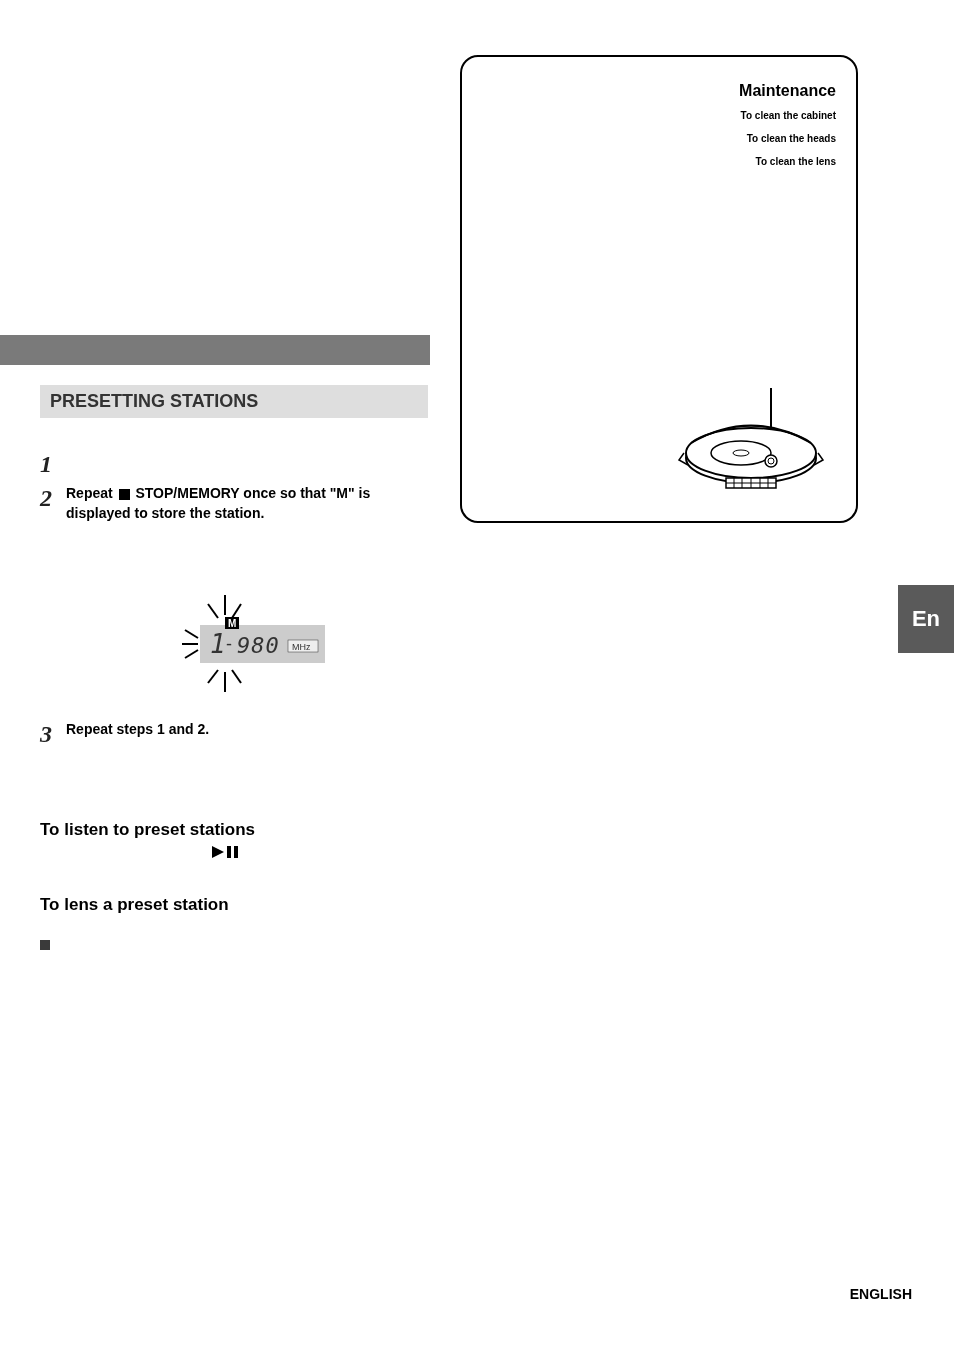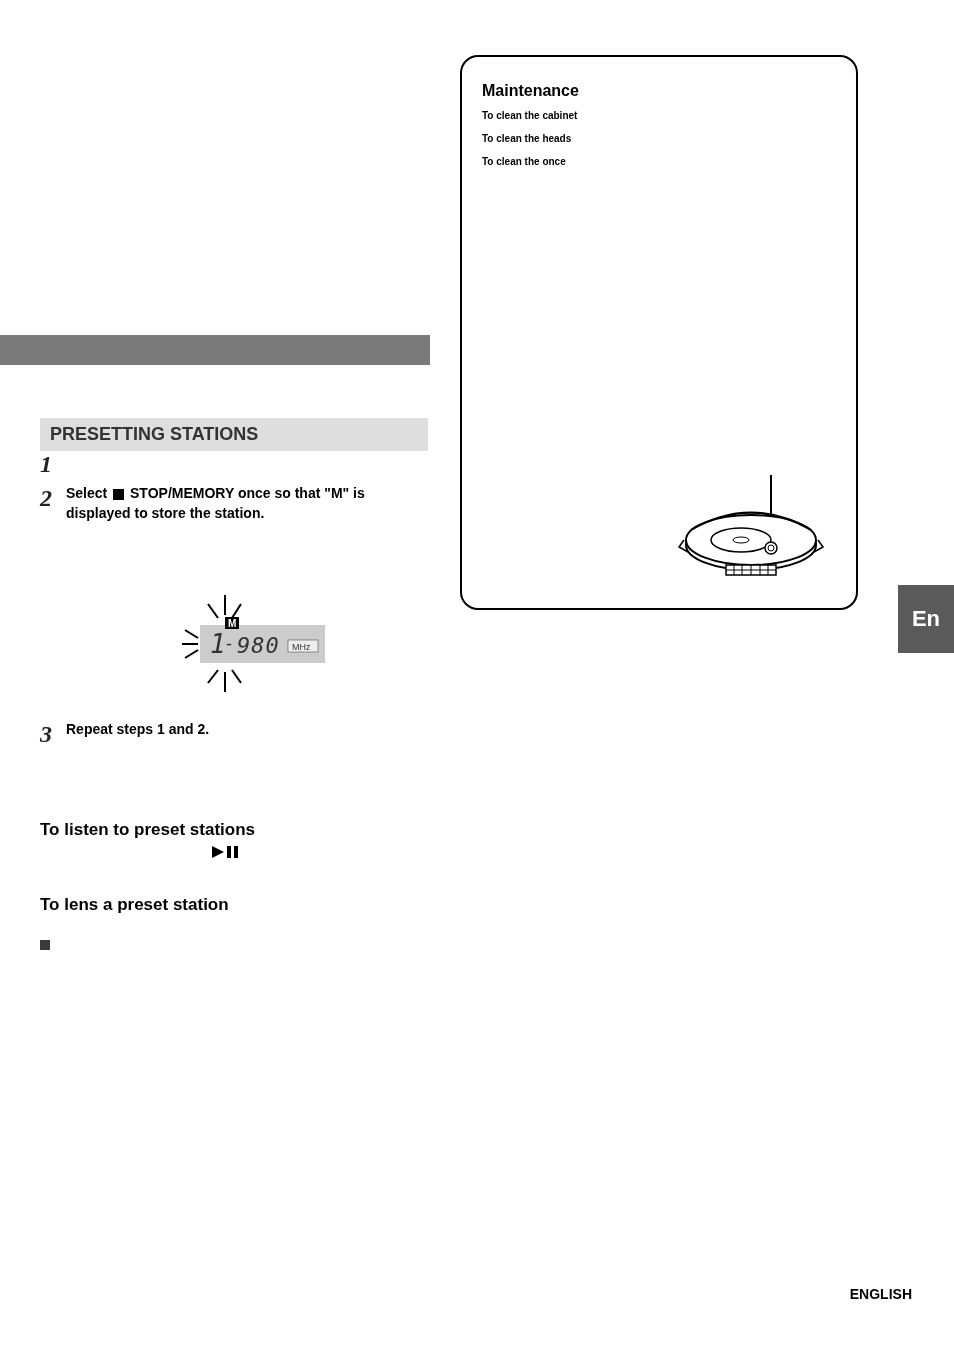--- a/index.html
+++ b/index.html
@@ -22,21 +22,20 @@
     .section-header {
       position: absolute;
       left: 40px;
       top: 385px;
       width: 388px;
       background: #dedede;
       padding: 6px 10px;
       font-weight: bold;
       font-size: 18px;
       color: #333;
-      margin-top: 33px;
     }
     .steps {
       position: absolute;
       left: 40px;
       top: 450px;
       width: 390px;
     }
     .step {
       display: flex;
       align-items: flex-start;
@@ -86,25 +85,26 @@
     .bold-sub {
       font-weight: bold;
       font-size: 17px;
       margin-bottom: 4px;
     }
     .maintenance-box {
       position: absolute;
       left: 460px;
       top: 55px;
       width: 398px;
-      height: 555px;
+      height: 468px;
       border: 2px solid #000;
       border-radius: 18px;
       padding: 25px 20px;
       font-size: 14px;
+      text-align: right;
     }
     .maintenance-box .title {
       font-weight: bold;
       font-size: 16px;
       margin-bottom: 10px;
     }
     .maintenance-box .sub {
       font-weight: bold;
       font-size: 10px;
       margin-top: 4px;
@@ -170,21 +170,21 @@
 
 <div class="section-header">PRESETTING STATIONS</div>
 
 <div class="steps">
   <div class="step">
     <div class="step-num">1</div>
   </div>
   <div class="step">
     <div class="step-num">2</div>
     <div class="step-text">
-      <span>Select </span><span class="stop-square"></span><span> STOP/MEMORY once so that "M" is displayed to store the station.</span>
+      <span>Repeat </span><span class="stop-square"></span><span> STOP/MEMORY once so that "M" is displayed to store the station.</span>
     </div>
   </div>
 </div>
 
 <div class="display-illustration">
   <svg width="150" height="110" viewBox="0 0 150 110">
 
     <line x1="45" y1="5" x2="45" y2="25" stroke="#000" stroke-width="2"></line>
     <line x1="28" y1="14" x2="38" y2="28" stroke="#000" stroke-width="2"></line>
     <line x1="61" y1="14" x2="52" y2="28" stroke="#000" stroke-width="2"></line>
@@ -236,21 +236,21 @@
 <div class="clear-block">
   <div class="bold-sub">To lens a preset station</div>
 </div>
 
 <span class="small-square"></span>
 
 <div class="maintenance-box">
   <div class="title">Maintenance</div>
   <div class="sub">To clean the cabinet</div>
   <div class="sub sub-gap">To clean the heads</div>
-  <div class="sub sub-gap2">To clean the once</div>
+  <div class="sub sub-gap2">To clean the lens</div>
   <div class="lens-device">
     <svg width="150" height="120" viewBox="0 0 150 120">
 
       <line x1="95" y1="5" x2="95" y2="75" stroke="#000" stroke-width="2"></line>
       <ellipse cx="95" cy="75" rx="4" ry="7" fill="#fff" stroke="#000" stroke-width="1"></ellipse>
 
       <ellipse cx="75" cy="75" rx="65" ry="25" fill="#fff" stroke="#000" stroke-width="2"></ellipse>
       <ellipse cx="75" cy="70" rx="65" ry="25" fill="#fff" stroke="#000" stroke-width="2"></ellipse>
 
       <path d="M 15,60 Q 75,25 135,60" fill="none" stroke="#000" stroke-width="2"></path>

